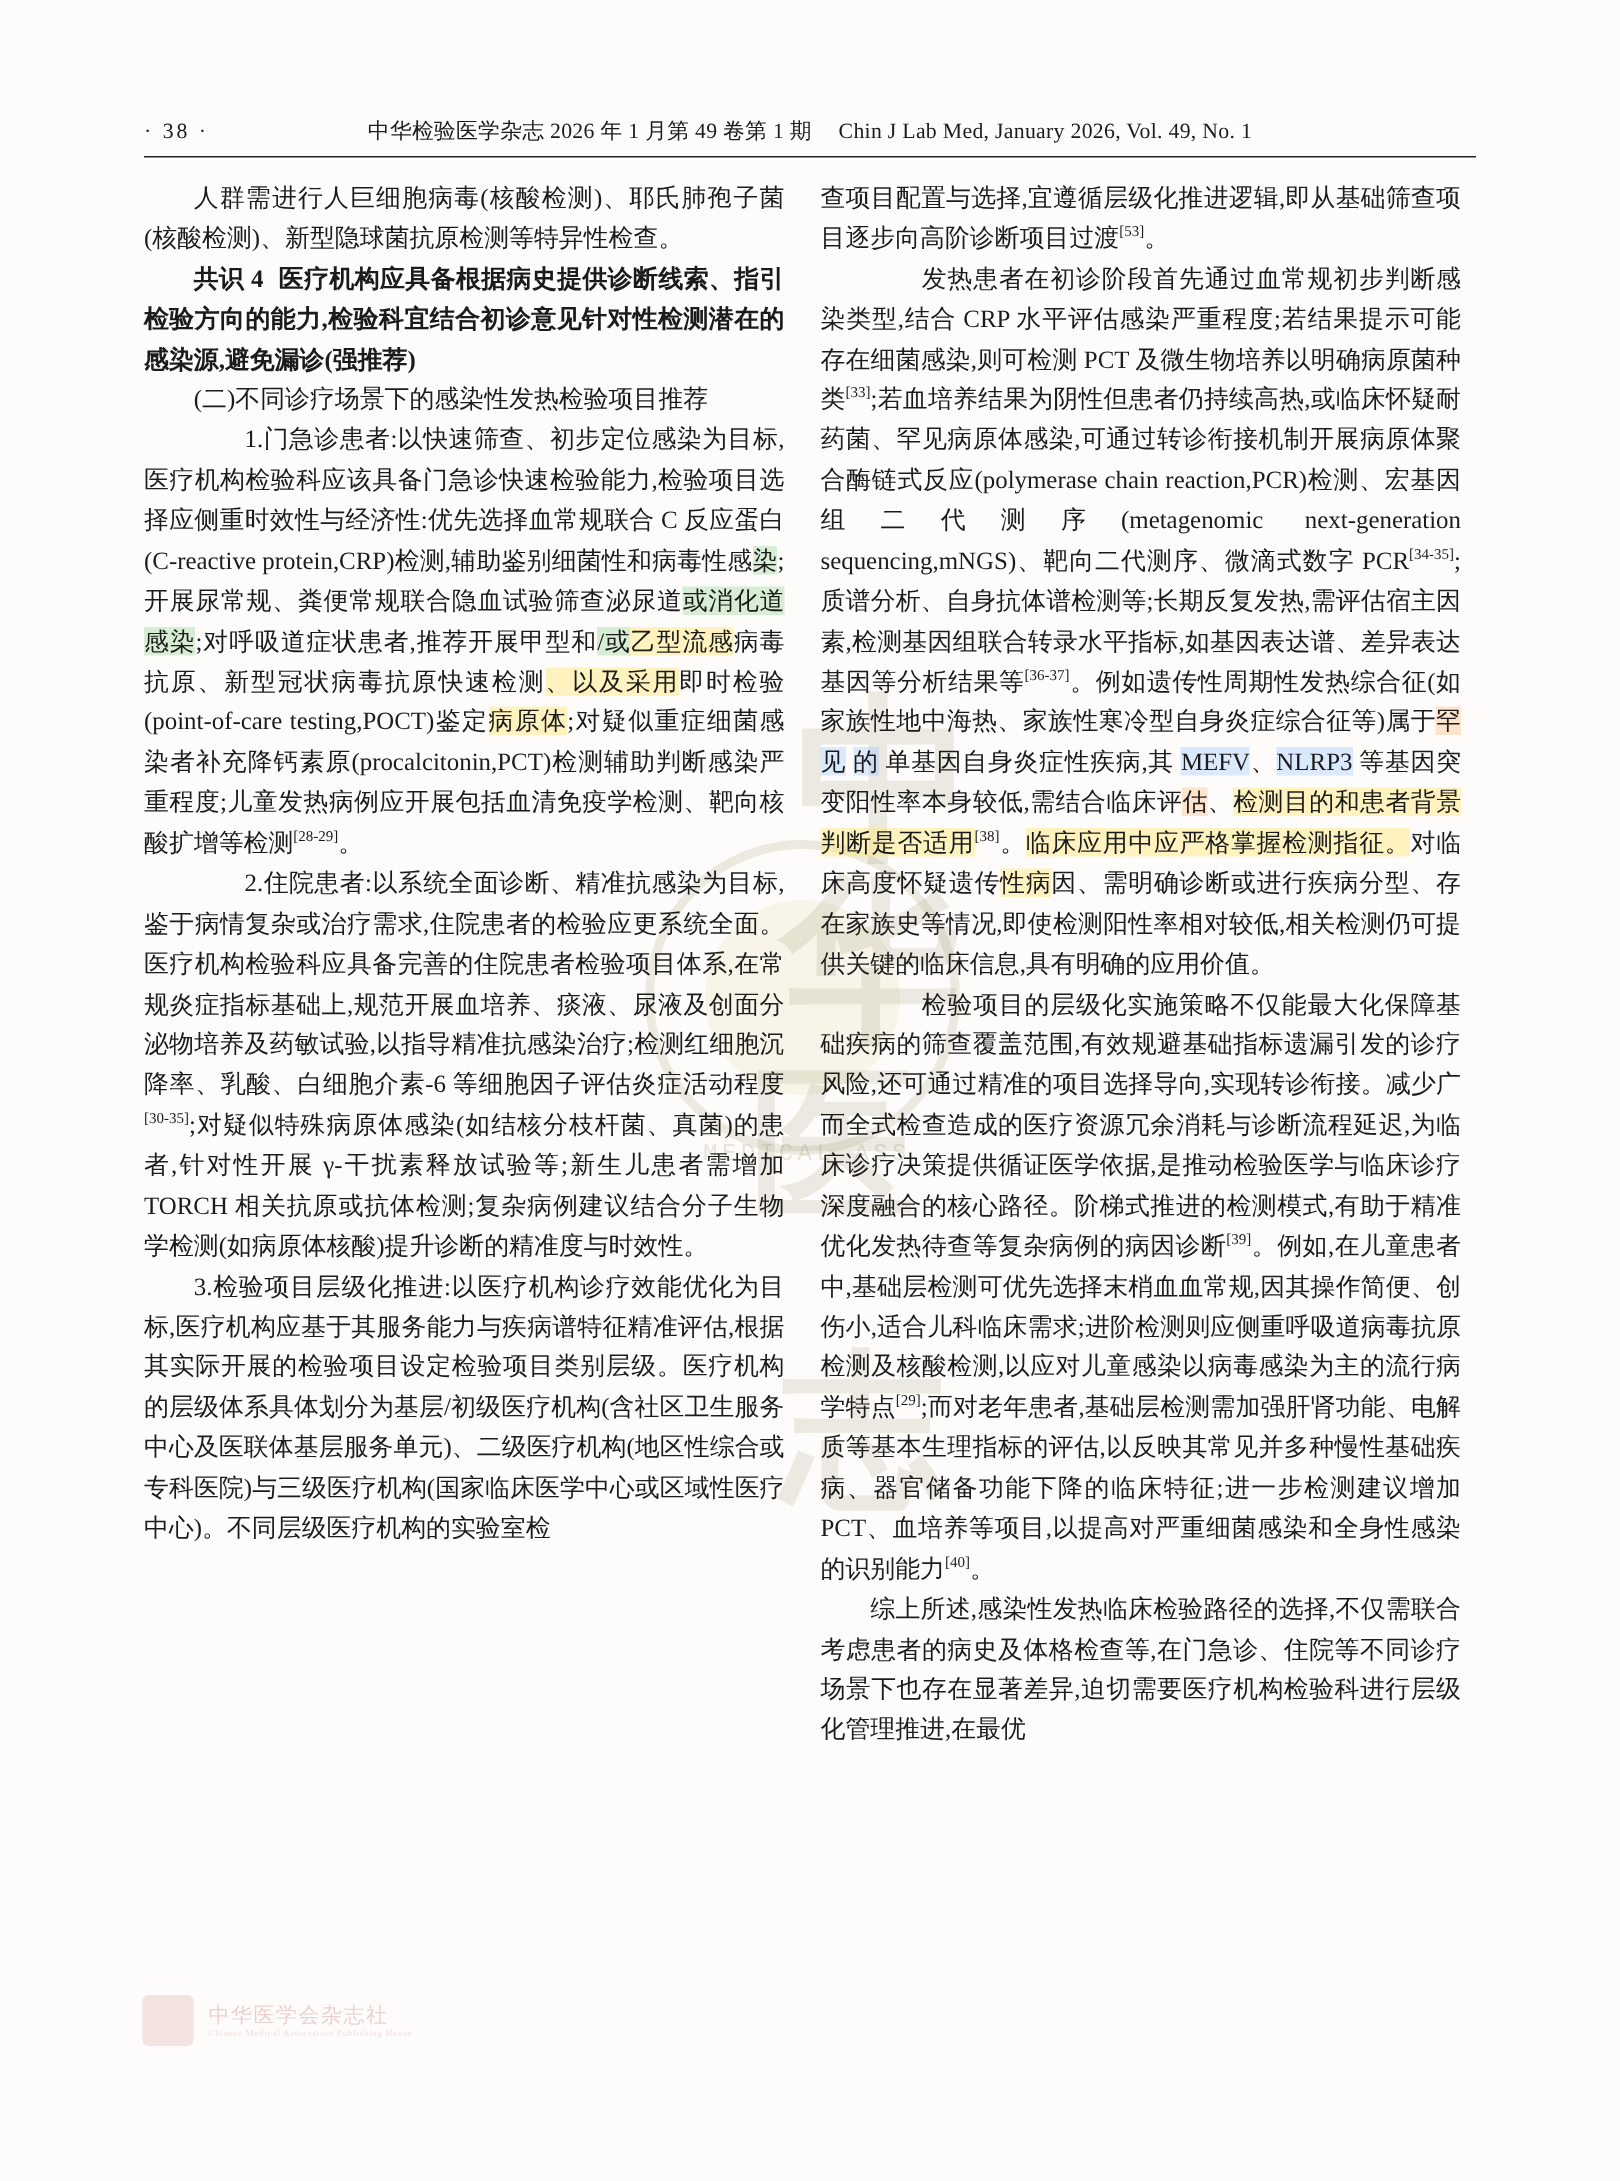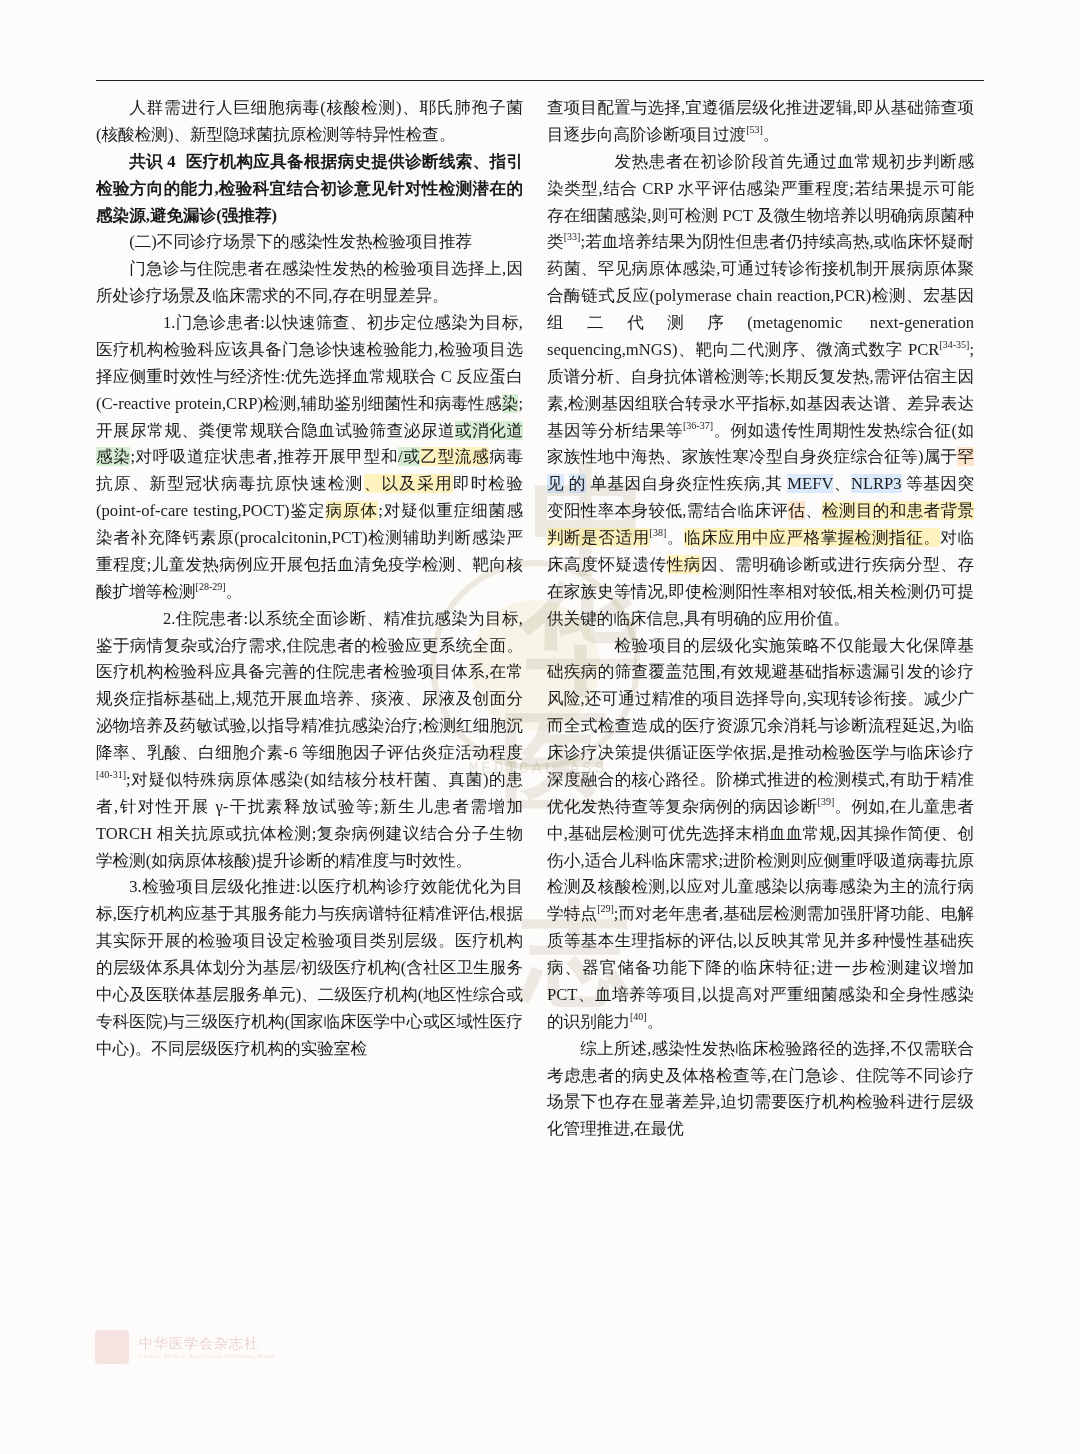--- a/index.html
+++ b/index.html
@@ -166,42 +166,49 @@
     <div class="wm-logo"></div>
     <div class="wm-lines">
       <div>中华医学会杂志社</div>
       <div>Chinese Medical Association Publishing House</div>
     </div>
   </div>
 </div>
 
 <div class="page">
 
+  <div class="running-head">
+    <div class="folio">· 38 ·</div>
+    <div class="journal-line">
+      <span class="cn">中华检验医学杂志 2026 年 1 月第 49 卷第 1 期</span>
+      <span class="en">Chin J Lab Med, January 2026, Vol. 49, No. 1</span>
+    </div>
+    <div class="folio"></div>
+  </div>
   <div class="rule"></div>
 
   <div class="columns">
 
     <div class="col">
 
       <p>人群需进行人巨细胞病毒(核酸检测)、耶氏肺孢子菌(核酸检测)、新型隐球菌抗原检测等特异性检查。</p>
 
       <p class="consensus">
         <span class="num">共识 4</span><span>医疗机构应具备根据病史提供诊断线索、指引检验方向的能力,检验科宜结合初诊意见针对性检测潜在的感染源,避免漏诊(强推荐)</span>
       </p>
 
       <p>(二)不同诊疗场景下的感染性发热检验项目推荐</p>
 
-      <p>门急诊与住院患者在感染性发热的检验项目选择上,因所处诊疗场景及临床需求的不同,存在明显差异。</p>
 
       <p>
         　　1.门急诊患者:以快速筛查、初步定位感染为目标,医疗机构检验科应该具备门急诊快速检验能力,检验项目选择应侧重时效性与经济性:优先选择血常规联合 C 反应蛋白(<span class="en-term">C-reactive protein</span>,<span class="en-term">CRP</span>)检测,辅助鉴别细菌性和病毒性感<span class="hl-1">染</span>;开展尿常规、粪便常规联合隐血试验筛查泌尿道<span class="hl-1">或消化道感染</span>;对呼吸道症状患者,推荐开展甲型和<span class="hl-1">/或</span><span class="hl-2">乙型流感</span>病毒抗原、新型冠状病毒抗原快速检测<span class="hl-2">、以及采用</span>即时检验(<span class="en-term">point-of-care testing</span>,<span class="en-term">POCT</span>)鉴定<span class="hl-2">病原体</span>;对疑似重症细菌感染者补充降钙素原(<span class="en-term">procalcitonin</span>,<span class="en-term">PCT</span>)检测辅助判断感染严重程度;儿童发热病例应开展包括血清免疫学检测、靶向核酸扩增等检测<sup>[28-29]</sup>。
       </p>
 
       <p>
-        　　2.住院患者:以系统全面诊断、精准抗感染为目标,鉴于病情复杂或治疗需求,住院患者的检验应更系统全面。医疗机构检验科应具备完善的住院患者检验项目体系,在常规炎症指标基础上,规范开展血培养、痰液、尿液及创面分泌物培养及药敏试验,以指导精准抗感染治疗;检测红细胞沉降率、乳酸、白细胞介素-6 等细胞因子评估炎症活动程度<sup>[40-31]</sup>;对疑似特殊病原体感染(如结核分枝杆菌、真菌)的患者,针对性开展 γ-干扰素释放试验等;新生儿患者需增加 <span class="en-term">TORCH</span> 相关抗原或抗体检测;复杂病例建议结合分子生物学检测(如病原体核酸)提升诊断的精准度与时效性。
+        　　2.住院患者:以系统全面诊断、精准抗感染为目标,鉴于病情复杂或治疗需求,住院患者的检验应更系统全面。医疗机构检验科应具备完善的住院患者检验项目体系,在常规炎症指标基础上,规范开展血培养、痰液、尿液及创面分泌物培养及药敏试验,以指导精准抗感染治疗;检测红细胞沉降率、乳酸、白细胞介素-6 等细胞因子评估炎症活动程度<sup>[30-35]</sup>;对疑似特殊病原体感染(如结核分枝杆菌、真菌)的患者,针对性开展 γ-干扰素释放试验等;新生儿患者需增加 <span class="en-term">TORCH</span> 相关抗原或抗体检测;复杂病例建议结合分子生物学检测(如病原体核酸)提升诊断的精准度与时效性。
       </p>
 
       <p>3.检验项目层级化推进:以医疗机构诊疗效能优化为目标,医疗机构应基于其服务能力与疾病谱特征精准评估,根据其实际开展的检验项目设定检验项目类别层级。医疗机构的层级体系具体划分为基层/初级医疗机构(含社区卫生服务中心及医联体基层服务单元)、二级医疗机构(地区性综合或专科医院)与三级医疗机构(国家临床医学中心或区域性医疗中心)。不同层级医疗机构的实验室检</p>
 
     </div>
 
     <div class="col">
 
       <p class="noindent">
         查项目配置与选择,宜遵循层级化推进逻辑,即从基础筛查项目逐步向高阶诊断项目过渡<sup>[53]</sup>。

